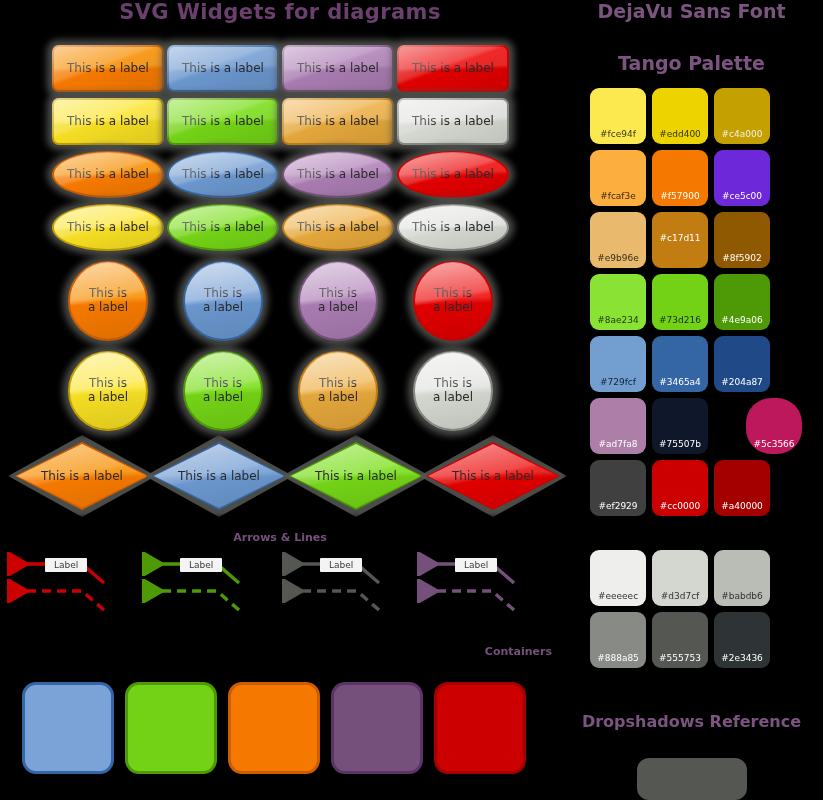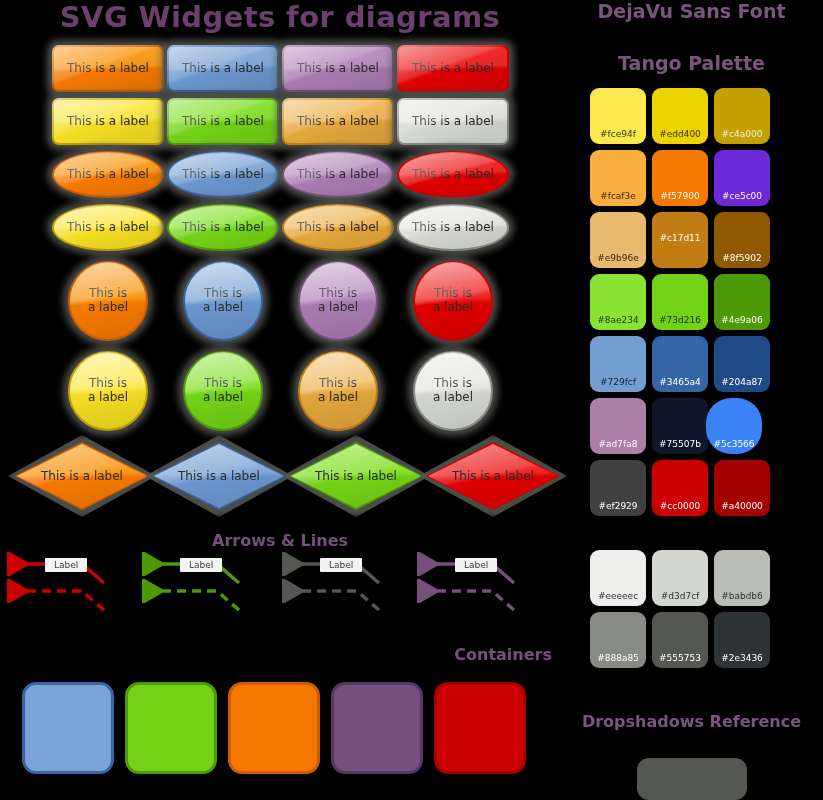--- a/index.html
+++ b/index.html
@@ -1,23 +1,23 @@
 <!DOCTYPE html>
 <html><head>
 <meta charset="utf-8">
 <style>
   html,body{margin:0;padding:0;background:#000;}
   body{width:823px;height:800px;overflow:hidden;font-family:"DejaVu Sans",sans-serif;}
   #stage{position:relative;width:823px;height:800px;background:#000;}
 
-  .h1{position:absolute;color:#6b3f6e;font-size:29px;font-weight:bold;
+  .h1{position:absolute;color:#6b3f6e;font-size:21px;font-weight:bold;
       text-align:center;letter-spacing:.4px;white-space:nowrap;}
   .h2{position:absolute;color:#7b5480;font-size:19px;font-weight:bold;
       text-align:center;white-space:nowrap;}
-  .h3{position:absolute;color:#75507b;font-size:16px;font-weight:bold;
+  .h3{position:absolute;color:#75507b;font-size:11px;font-weight:bold;
       text-align:center;white-space:nowrap;}
 
   
   .w{position:absolute;display:flex;align-items:center;justify-content:center;}
   .halo{position:absolute;left:0;top:0;right:0;bottom:0;
         background:#555753;opacity:.88;filter:blur(3.5px);}
   .body{position:absolute;display:flex;align-items:center;justify-content:center;
         text-align:center;line-height:1.15;color:#2b2b2b;font-size:12px;}
   .gloss{position:absolute;left:0;top:0;right:0;bottom:0;pointer-events:none;}
 
@@ -361,21 +361,21 @@
       </div>
       <div class="sw" style="left: 714px; top: 336px; background: rgb(32, 74, 135); color: rgb(255, 255, 255);">
         <span>#204a87</span>
       </div>
       <div class="sw" style="left: 590px; top: 398px; background: rgb(173, 127, 168); color: rgb(255, 255, 255);">
         <span>#ad7fa8</span>
       </div>
       <div class="sw" style="left: 652px; top: 398px; background: #0f172a; color: rgb(255, 255, 255);">
         <span>#75507b</span>
       </div>
-      <div class="sw" style="left: 706px; top: 398px; background: #3b82f6; color: rgb(255, 255, 255); border-radius: 25px;">
+      <div class="sw" style="left: 746px; top: 398px; background: #be185d; color: rgb(255, 255, 255); border-radius: 25px;">
         <span>#5c3566</span>
       </div>
       <div class="sw" style="left: 590px; top: 460px; background: #404040; color: rgb(255, 255, 255);">
         <span>#ef2929</span>
       </div>
       <div class="sw" style="left: 652px; top: 460px; background: rgb(204, 0, 0); color: rgb(255, 255, 255);">
         <span>#cc0000</span>
       </div>
       <div class="sw" style="left: 714px; top: 460px; background: rgb(164, 0, 0); color: rgb(255, 255, 255);">
         <span>#a40000</span>

